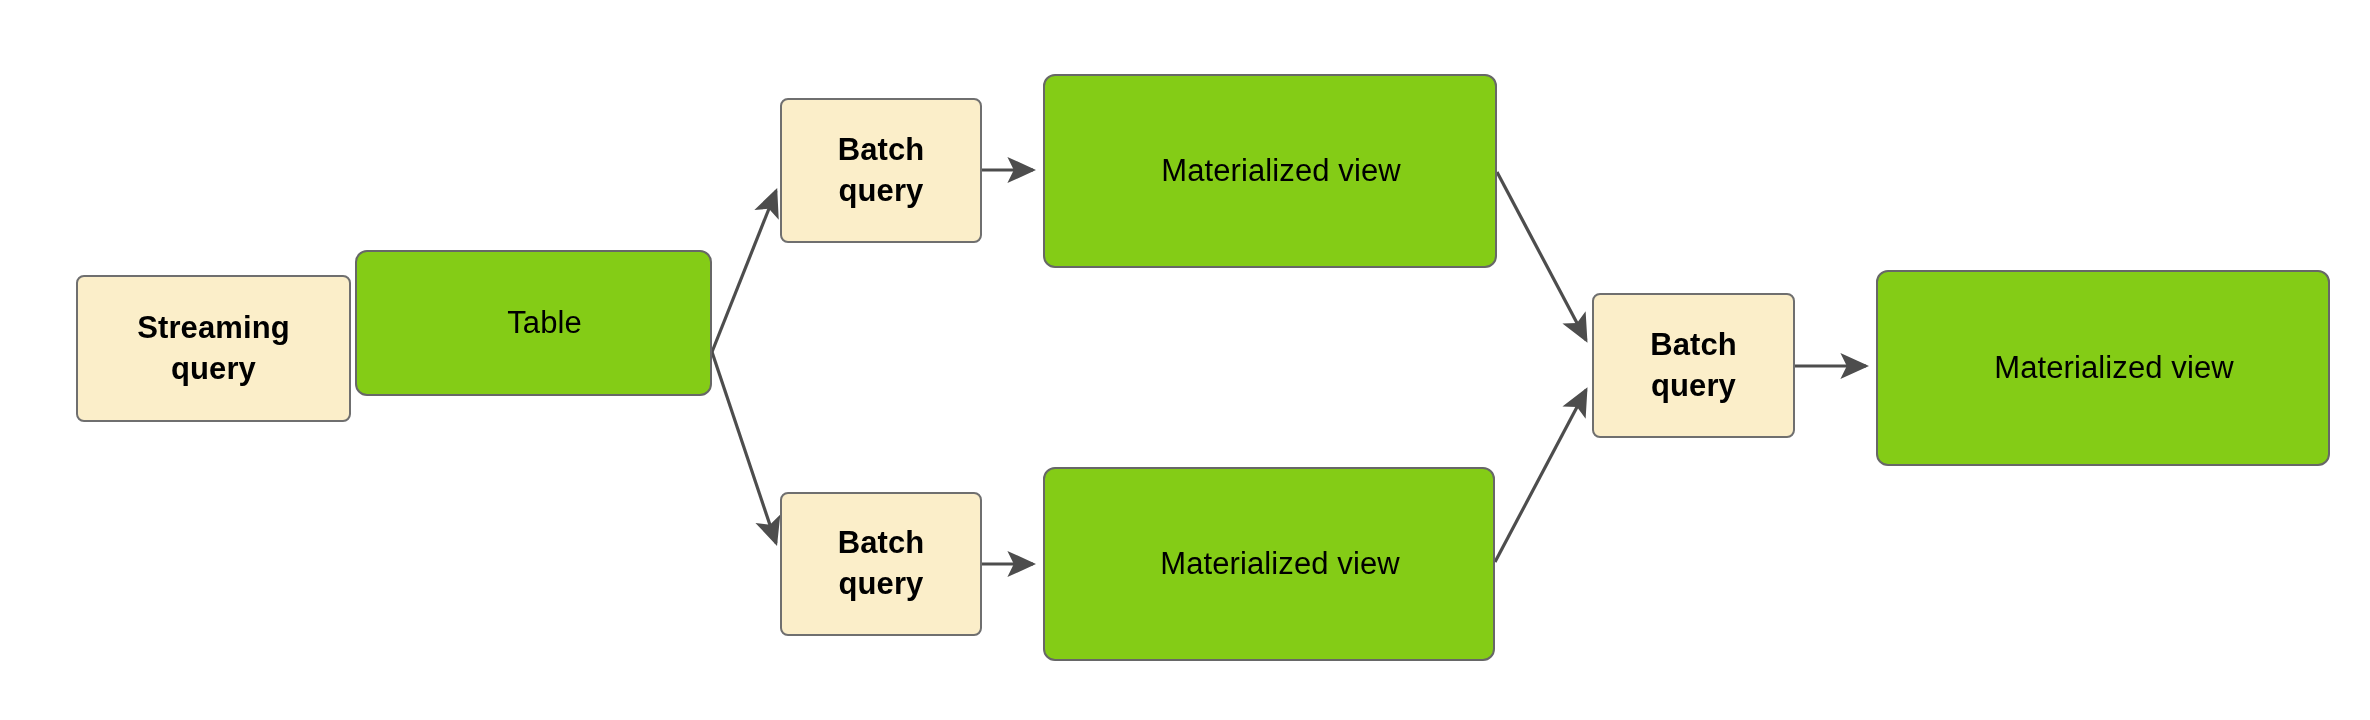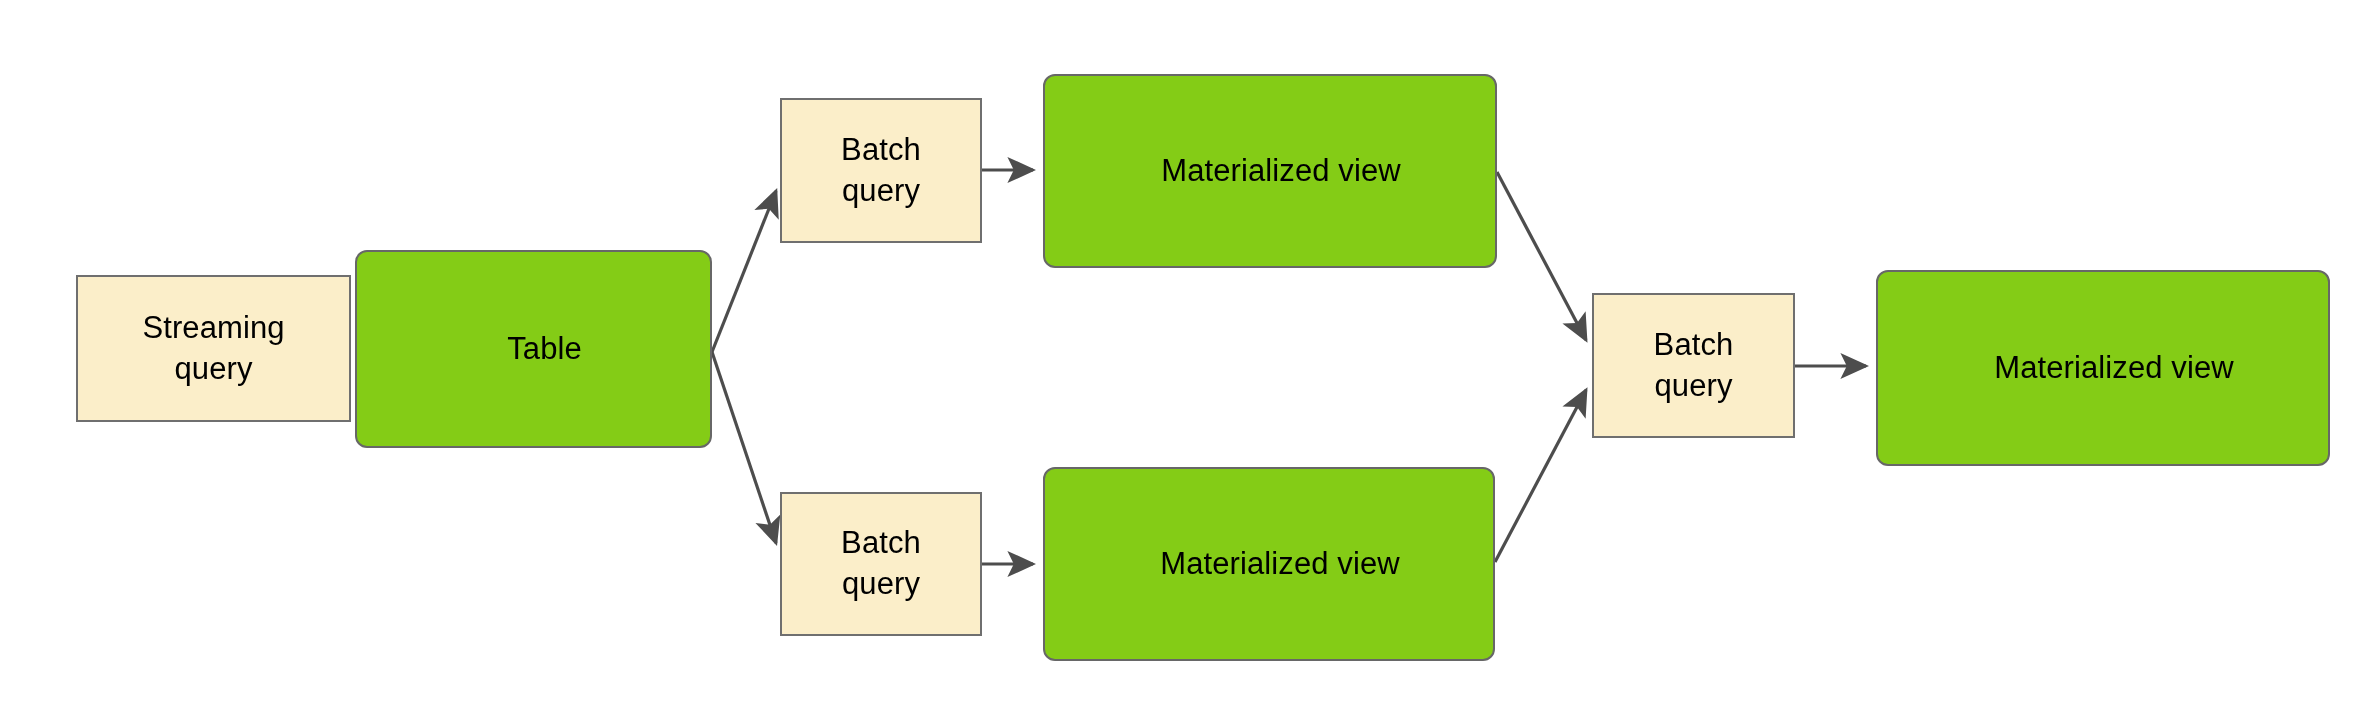--- a/index.html
+++ b/index.html
@@ -34,21 +34,22 @@
     font-size: 31px;
     line-height: 1.32;
     letter-spacing: 0.1px;
     white-space: pre-line;
     border-width: 2px;
     border-style: solid;
   }
   .node.process {
     background: #fbeec9;
     border-color: #6f6f6f;
-    border-radius: 0;
+    border-radius: 8px;
+    font-weight: bold;
   }
   .node.store {
     background: #84cc16;
     border-color: #676767;
     border-radius: 12px;
     padding-left: 22px;
   }
   .node-label {
     display: block;
     padding: 0 6px;
@@ -97,21 +98,21 @@
     <g>
       <path d="M 1795 366 L 1866 366" stroke="#4d4d4d" stroke-width="3.2" fill="none" marker-end="url(#arrowhead)"></path>
     </g>
   </svg>
 
   <div class="node process" style="left:32px; top:275px; width:275px; height:147px;margin-left:44px;">
     <span class="node-label">Streaming
 query</span>
   </div>
 
-  <div class="node store" style="left:355px; top:250px; width:357px; height:198px;">
+  <div class="node store" style="left:355px; top:250px; width:357px; height:146px;">
     <span class="node-label">Table</span>
   </div>
 
   <div class="node process" style="left:780px; top:98px; width:202px; height:145px;">
     <span class="node-label">Batch
 query</span>
   </div>
 
   <div class="node store" style="left:1043px; top:74px; width:454px; height:194px;">
     <span class="node-label">Materialized view</span>

